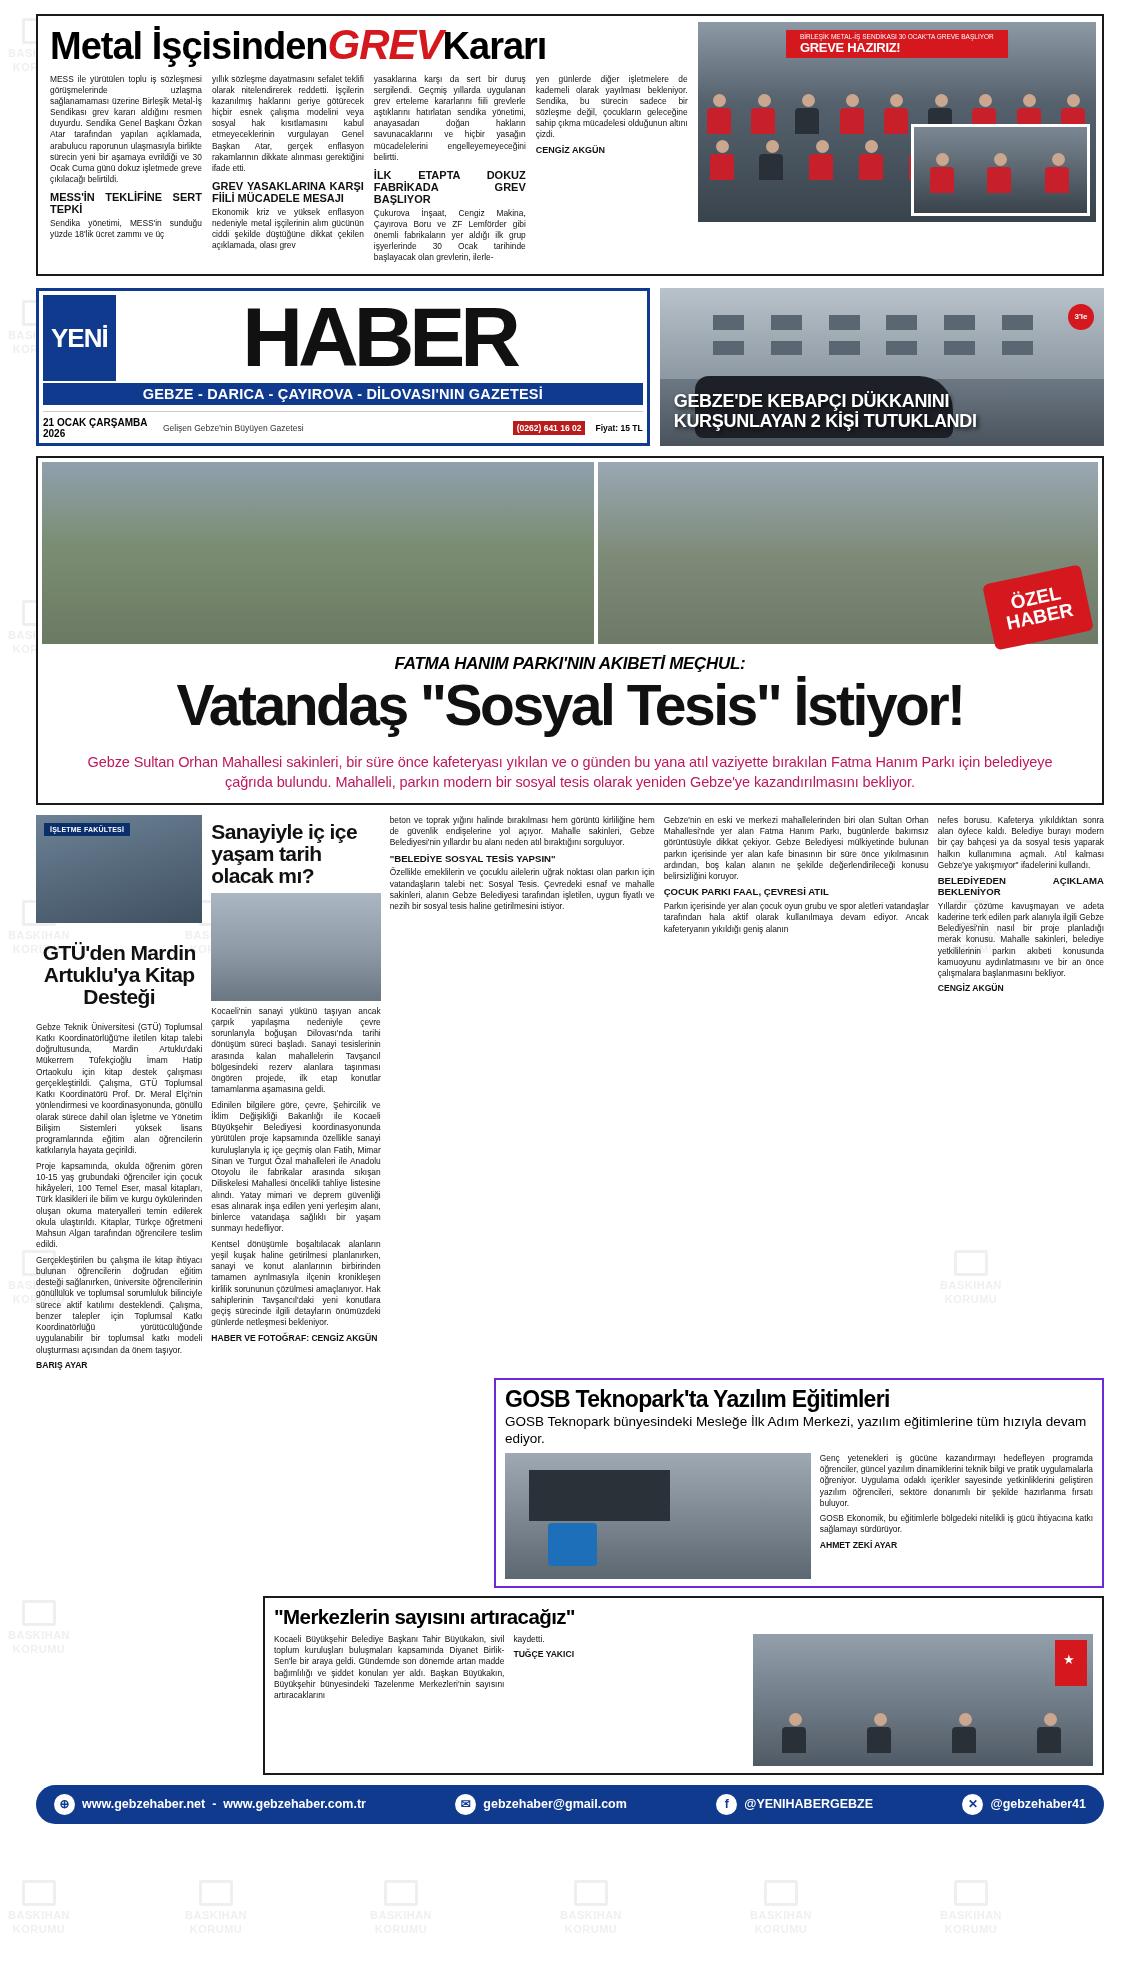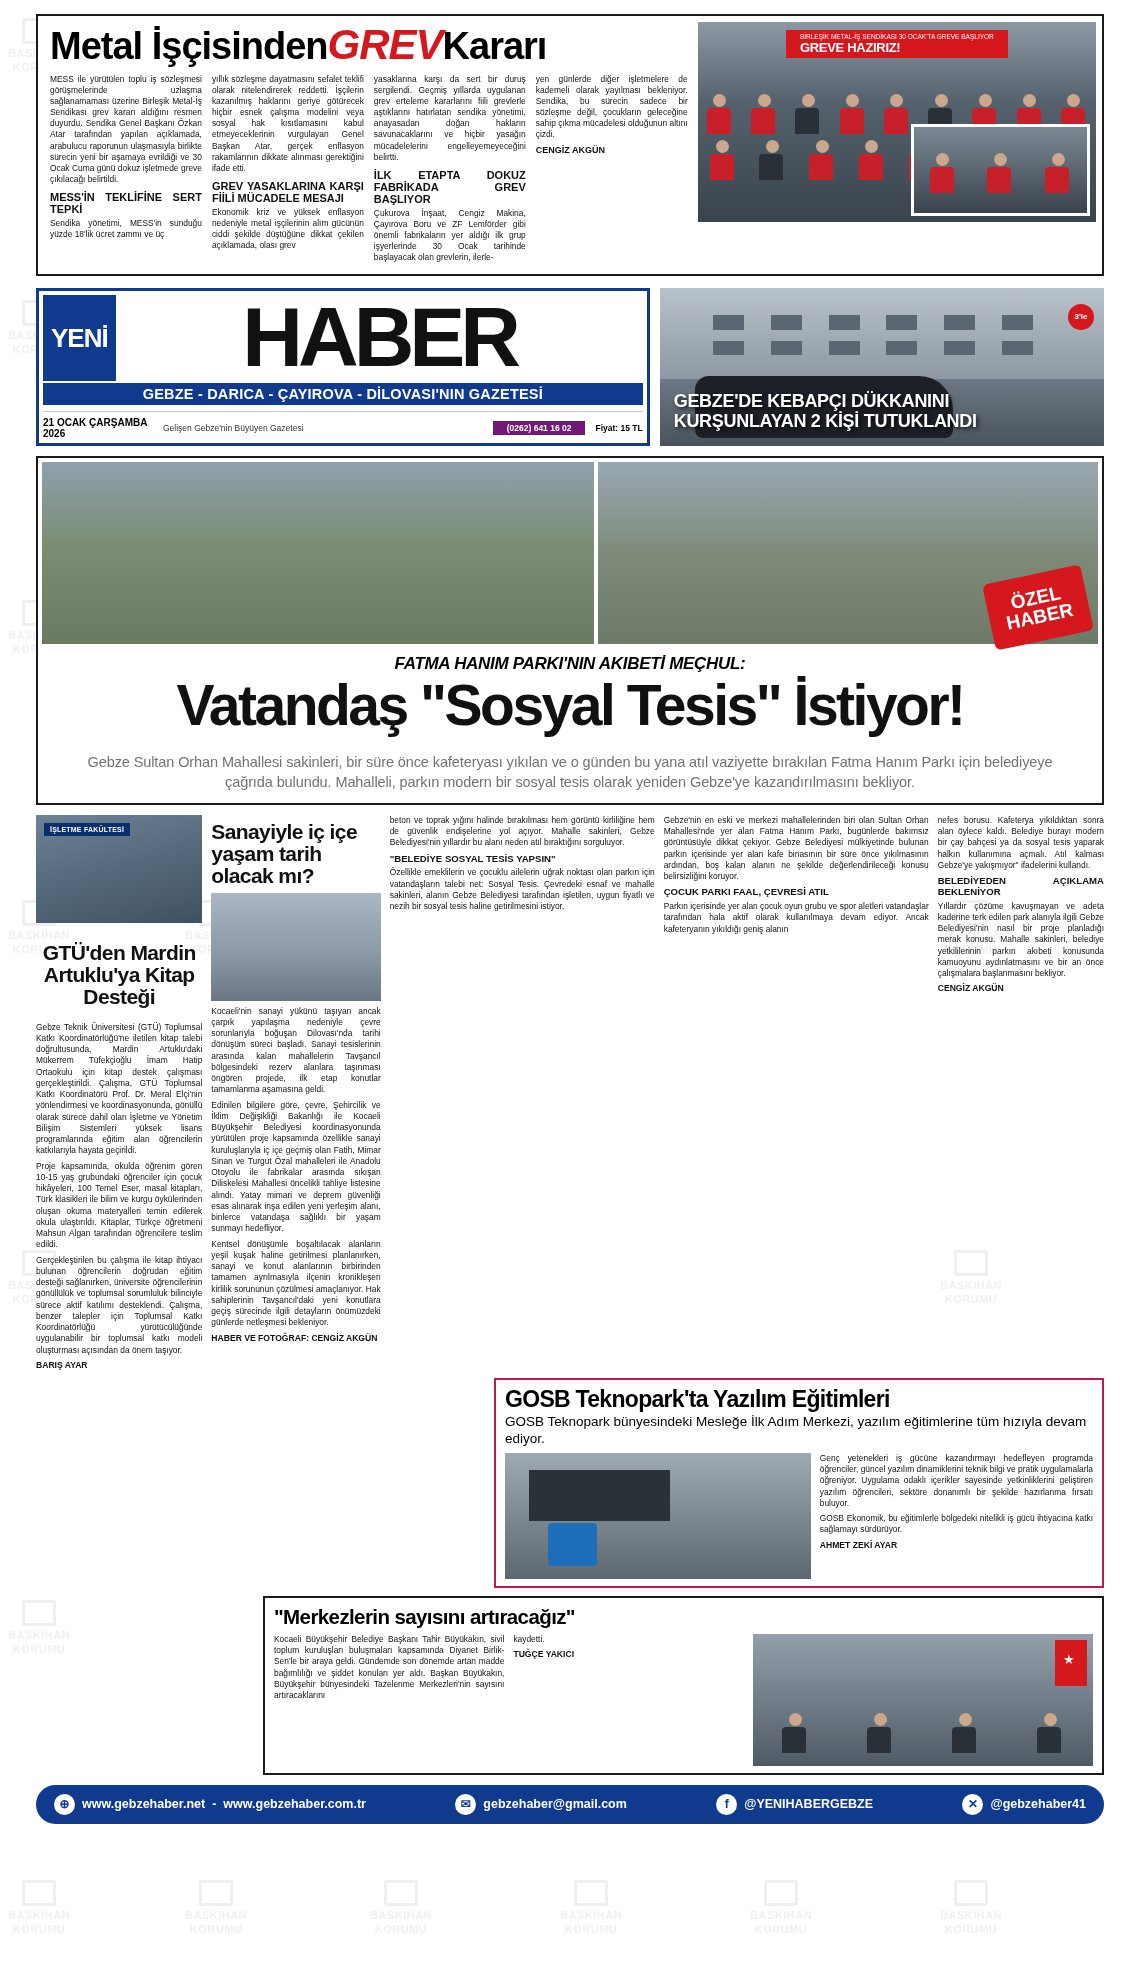--- a/index.html
+++ b/index.html
@@ -119,21 +119,21 @@
   .mh-strip {
     background:#103a8e; color:#fff; text-align:center; font-weight:bold;
     font-size:14.5px; letter-spacing:0.2px; padding:3px 0; margin-top:2px;
   }
   .mh-meta {
     display:flex; align-items:center; gap:10px; margin-top:6px; font-size:9px;
     border-top:1px solid #ccc; padding-top:5px;
   }
   .mh-date { font-weight:bold; font-size:10px; line-height:1.1; width:110px; }
   .mh-slogan { flex:1; font-size:8.5px; color:#333; }
-  .mh-phone { background:#701a75; color:#fff; font-weight:bold; font-size:8.5px; padding:2px 14px; }
+  .mh-phone { background:#b91c1c; color:#fff; font-weight:bold; font-size:8.5px; padding:2px 4px; }
   .mh-price { font-size:8.5px; font-weight:bold; }
 
   .mh-side {
     width: 42%; position: relative; overflow:hidden;
     background: linear-gradient(180deg,#98a3ad 0%,#6e7a86 55%,#4a535c 100%);
   }
   .mh-side-cap {
     position:absolute; left:0; right:0; bottom:14px; padding:0 14px;
     color:#fff; font-weight:bold; font-size:18px; line-height:1.12;
     text-shadow: 2px 2px 4px rgba(0,0,0,.85);
@@ -164,21 +164,21 @@
   }
   .kicker {
     text-align:center; font-style:italic; font-weight:bold; font-size:17px;
     letter-spacing:-0.3px; margin:4px 0 2px;
   }
   .bighead {
     text-align:center; font-weight:bold; font-size:57px; letter-spacing:-2.5px;
     line-height:1.02; color:#111;
   }
   .feature-lead {
-    text-align:center; font-size:14.5px; line-height:1.42; color:#737373;
+    text-align:center; font-size:14.5px; line-height:1.42; color:#be185d;
     padding: 8px 30px 10px; letter-spacing:-0.1px;
   }
 
   
   .grid { display:flex; gap:9px; }
   .col { display:flex; flex-direction:column; }
   .colA { width: 218px; gap: 8px; }
   .colB { width: 222px; }
 
   .bd { font-size:8.4px; line-height:1.34; text-align:justify; color:#111; }
@@ -193,21 +193,21 @@
 
   .ph-sm { height:108px; margin-bottom:5px; }
   .ph-blue { background:linear-gradient(165deg,#6d8296,#3f5061); }
   .ph-city { background:linear-gradient(180deg,#aab6c1 0%,#8d9aa6 55%,#6a7681 100%); }
   .ph-plaque {
     position:absolute; left:8px; top:8px; background:#0b2f6b; color:#fff;
     font-size:7px; font-weight:bold; padding:3px 6px; letter-spacing:0.2px;
   }
 
   
-  .box { border:2px solid #be185d; background:#fff; padding:7px 9px; margin-top:7px; }
+  .box { border:2px solid #6d28d9; background:#fff; padding:7px 9px; margin-top:7px; }
   .box-head { font-weight:bold; font-size:23px; letter-spacing:-0.7px; line-height:1.05; }
   .box-sub { font-size:13.5px; line-height:1.2; margin:3px 0 6px; }
   .box-row { display:flex; gap:9px; }
   .box-photo { width:52%; height:126px; background:linear-gradient(180deg,#9fa9b3,#5d6771); position:relative; }
   .box-text { flex:1; }
 
   
   .mbox { border:2px solid #1a1a1a; background:#fff; padding:7px 9px; margin-top:8px; }
   .mbox-head { font-weight:bold; font-size:20.5px; letter-spacing:-0.6px; margin-bottom:5px; }
   .mbox-row { display:flex; gap:9px; }

